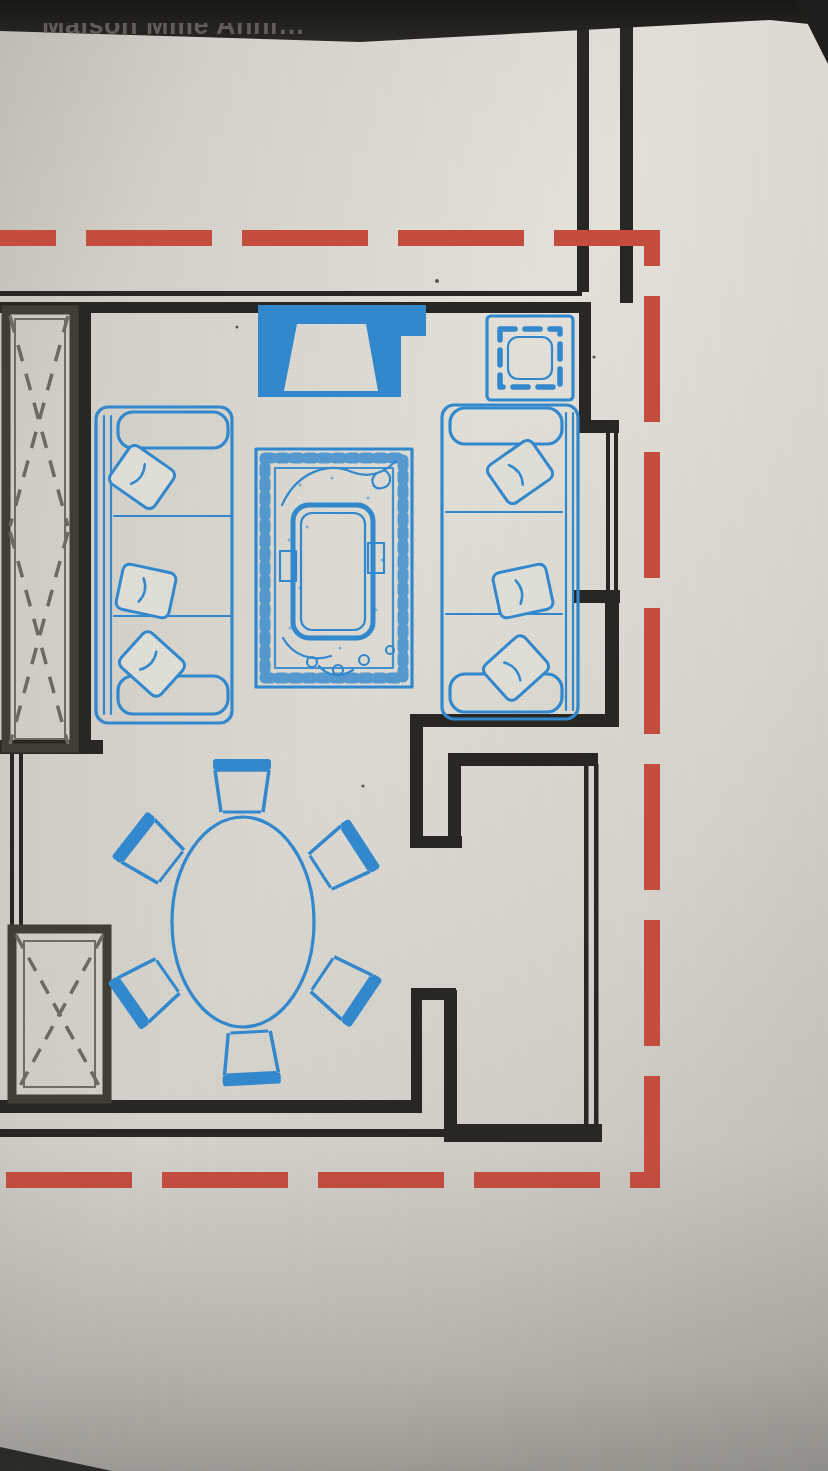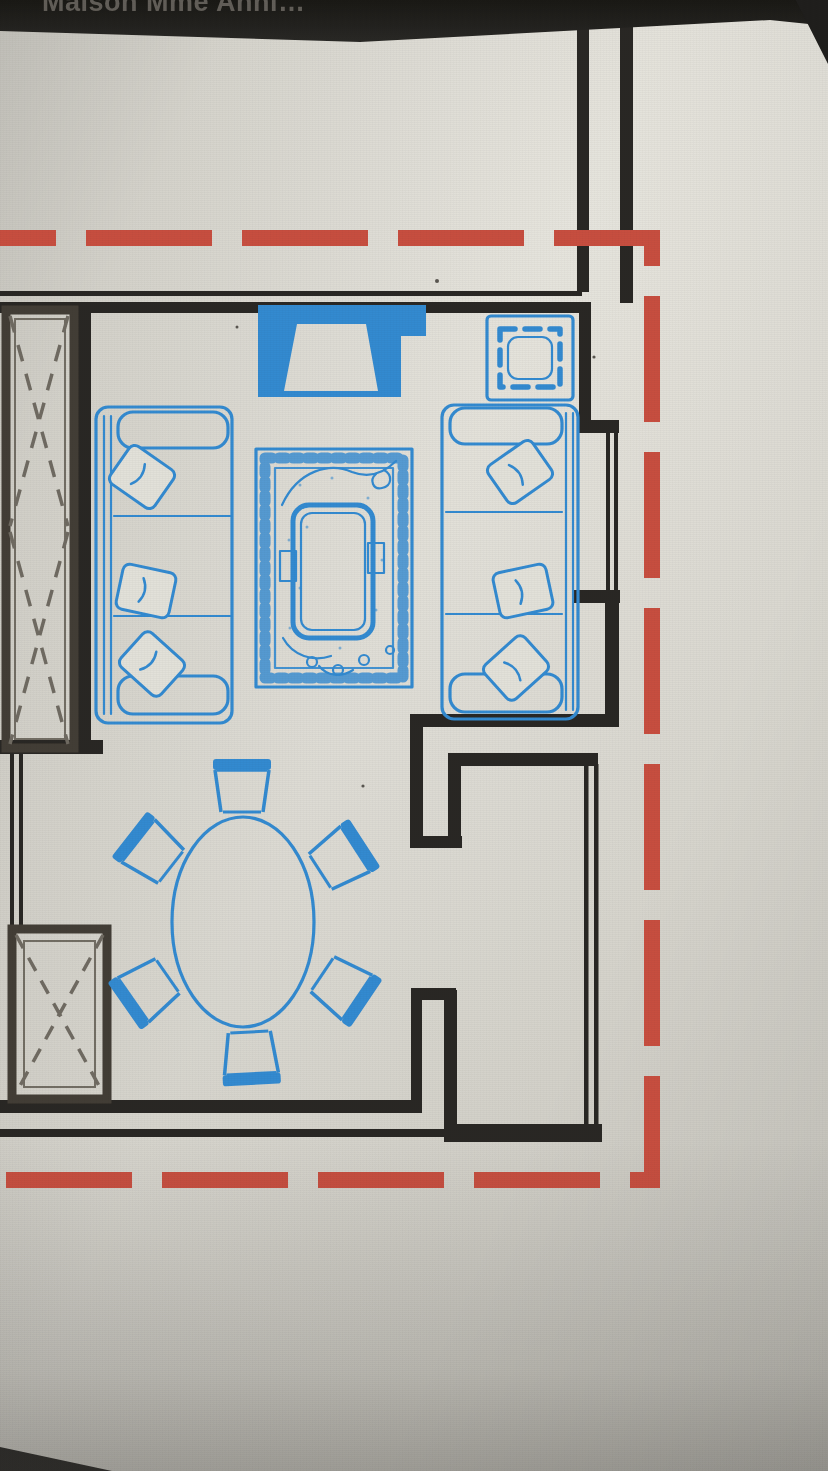--- a/index.html
+++ b/index.html
@@ -15,21 +15,21 @@
     background:linear-gradient(180deg, rgba(60,58,54,0) 0%, rgba(60,58,54,0.16) 70%, rgba(58,56,52,0.30) 100%);}
   .grain{position:absolute;inset:0;pointer-events:none;opacity:.7;
     background:
       repeating-linear-gradient(0deg, rgba(110,110,110,0.05) 0 1px, rgba(255,255,255,0.02) 1px 2px),
       repeating-linear-gradient(90deg, rgba(110,110,110,0.04) 0 1px, rgba(255,255,255,0.015) 1px 3px);}
   .titlebar{
     position:absolute;top:0;left:0;width:828px;height:46px;
     background:linear-gradient(180deg,#14130f 0%,#1e1d1a 60%,#262522 100%);
     clip-path:polygon(0 0, 828px 0, 828px 26px, 770px 20px, 360px 42px, 0 31px);
   }
-  .titleclip{overflow:hidden;height:20px;margin-left:42px;}
+  .titleclip{overflow:hidden;height:20px;margin-left:42px;margin-top:23px;}
   .titleclip span{display:block;margin-top:-13px;font-size:27px;font-weight:bold;
     color:#5e5a54;letter-spacing:.5px;white-space:nowrap;}
   .corner-tr{position:absolute;top:0;right:0;width:36px;height:64px;background:#1a1917;
     clip-path:polygon(10% 0,100% 0,100% 100%,46% 40%);}
   .corner-bl{position:absolute;left:0;bottom:0;width:112px;height:26px;background:#201f1d;
     clip-path:polygon(0 8%,100% 100%,0 100%);}
   
   .w{fill:#24221f;stroke:none}
   .bl{stroke:#2e87cf;fill:none;stroke-linecap:round;stroke-linejoin:round}
   .s2{stroke-width:2.2}

